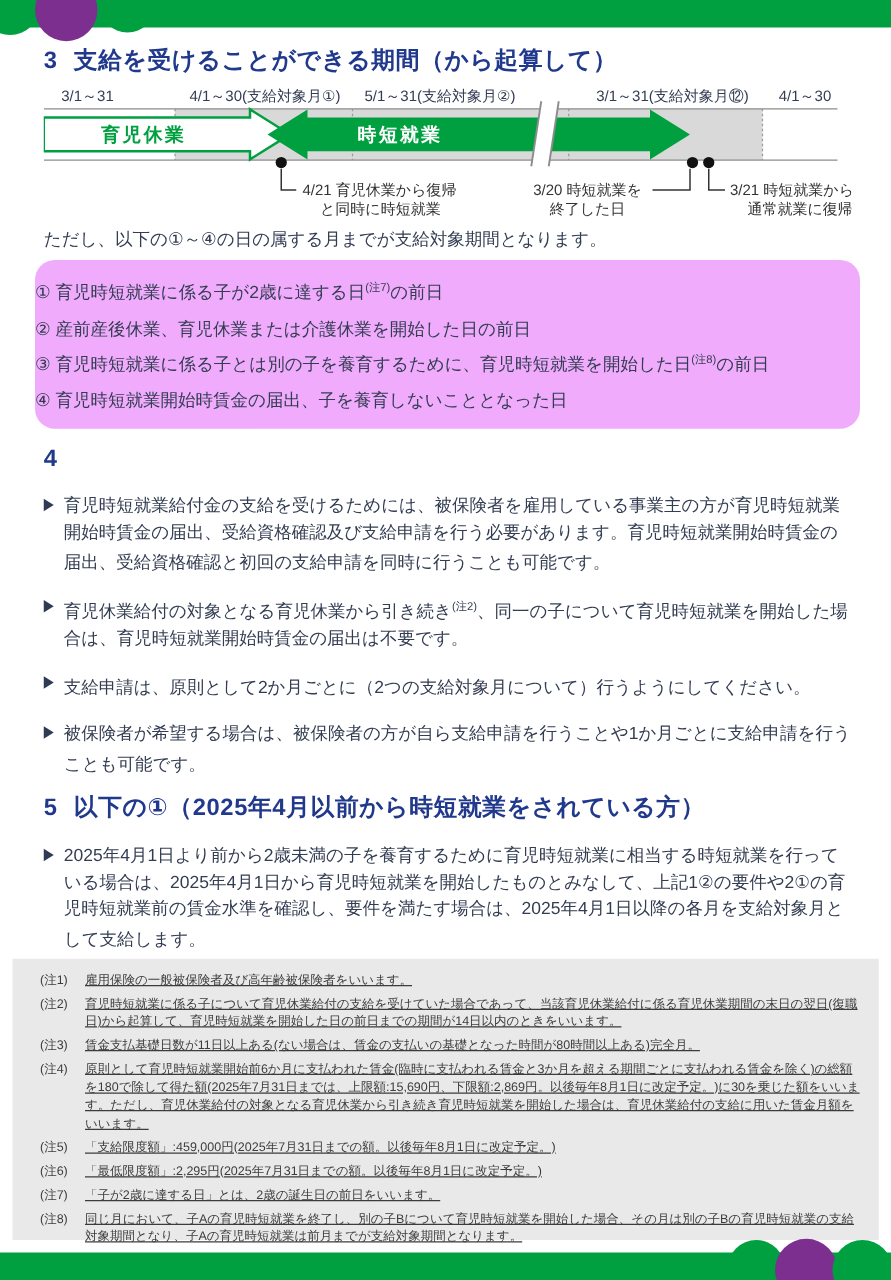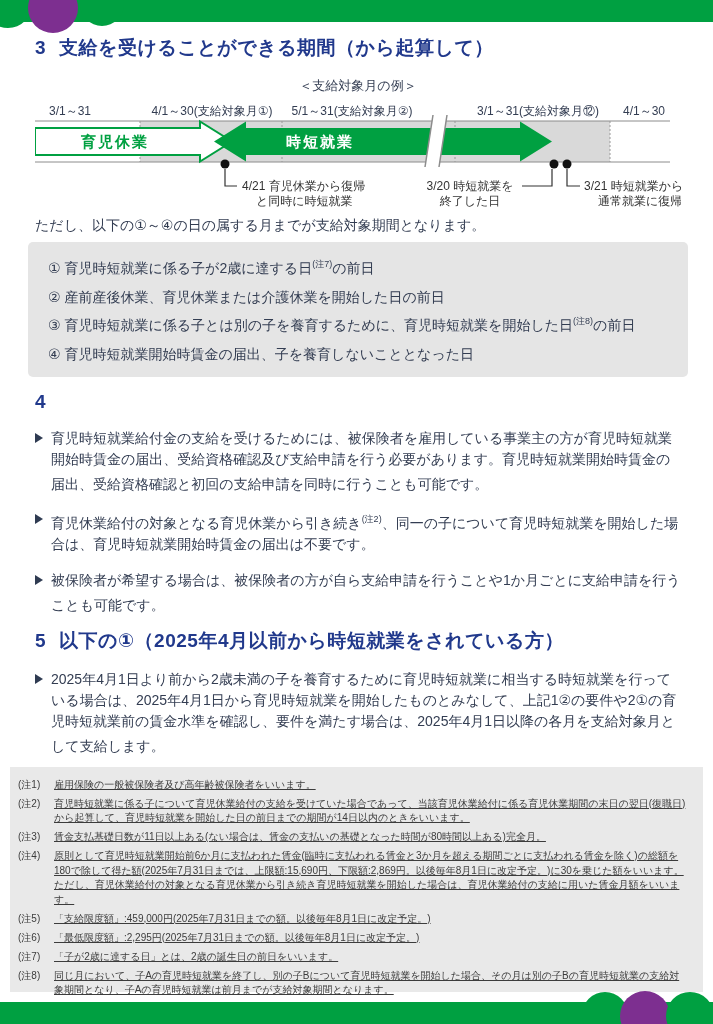--- a/index.html
+++ b/index.html
@@ -18,31 +18,31 @@
   .s4-heading{margin-top:14px;}
   .s5-heading{margin-top:12px;}
   .para{font-size:14px;line-height:22px;margin-top:8px;}
   .caption{text-align:center;font-size:13px;margin-top:16px;color:#333d52;}
   .diagram{display:block;margin-top:2px;}
   .tl-label{font-size:12px;fill:#333d52;}
   .ann{font-size:12px;fill:#333333;}
   .arrow-label-g{font-size:15px;font-weight:bold;fill:#00a041;letter-spacing:2px;}
   .arrow-label-w{font-size:15px;font-weight:bold;fill:#ffffff;letter-spacing:2px;}
   .lead-line{font-size:14px;line-height:20px;margin-top:4px;}
-  .greenbox{background:#e5e5e5;border-radius:5px;padding:10px 20px;margin:7px -7px 0 -7px;}
+  .greenbox{background:#f0abfc;border-radius:16px;padding:10px 0;margin:7px -7px 0 -7px;}
   .box-item{font-size:14px;line-height:25px;}
   .bullets{margin-top:8px;}
   .bullet{display:flex;font-size:14px;line-height:21px;margin-top:15px;}
   .bullet .marker{flex:none;width:0;height:0;border-left:8px solid #2f3b52;
                   border-top:5px solid transparent;border-bottom:5px solid transparent;
                   margin:5px 8px 0 0;}
   .bullet .btext{flex:1;}
   sup{font-size:9px;}
   .fnpanel{position:absolute;left:10px;right:10px;top:767px;height:225px;
-           background:#e9e9e9;padding:6px 14px 0 8px;box-sizing:border-box;}
+           background:#e9e9e9;padding:6px 14px 0 22px;box-sizing:border-box;}
   .fn-row{display:flex;font-size:10px;line-height:14.5px;margin-top:4.5px;color:#3c3c3c;}
   .fn-label{flex:none;width:36px;}
   .fn-text{flex:1;text-decoration:underline;}
 </style>
 </head>
 <body>
 
 <div class="page">
 
   <div class="topbar"></div>
@@ -50,21 +50,20 @@
   <div class="bump purple" style="left:28px;top:-17px;width:50px;height:50px;"></div>
   <div class="bump green" style="left:80px;top:-18px;width:44px;height:44px;"></div>
 
   <div class="content">
 
     <div class="sec-heading s3-heading">
       <span class="h-num">3</span>
       <span>支給を受けることができる期間（から起算して）</span>
     </div>
 
-    <div class="caption">＜支給対象月の例＞</div>
 
     <svg class="diagram" width="646" height="114" viewBox="0 0 646 114">
 
       <text class="tl-label" x="35" y="18" text-anchor="middle">3/1～31</text>
       <text class="tl-label" x="177" y="18" text-anchor="middle">4/1～30(支給対象月①)</text>
       <text class="tl-label" x="317" y="18" text-anchor="middle">5/1～31(支給対象月②)</text>
       <text class="tl-label" x="503" y="18" text-anchor="middle">3/1～31(支給対象月⑫)</text>
       <text class="tl-label" x="609" y="18" text-anchor="middle">4/1～30</text>
 
       <rect x="105" y="24" width="470" height="41" fill="#d9d9d9"></rect>
@@ -118,20 +117,24 @@
       <div class="bullet">
           <span class="marker"></span>
           <span class="btext"><span>育児時短就業給付金の支給を受けるためには、被保険者を雇用している事業主の方が育児時短就業開始時賃金の届出、受給資格確認及び支給申請を行う必要があります。育児時短就業開始時賃金の届出、受給資格確認と初回の支給申請を同時に行うことも可能です。</span><sup></sup><span></span></span>
         </div>
       <div class="bullet">
           <span class="marker"></span>
           <span class="btext"><span>育児休業給付の対象となる育児休業から引き続き</span><sup>(注2)</sup><span>、同一の子について育児時短就業を開始した場合は、育児時短就業開始時賃金の届出は不要です。</span></span>
         </div>
       <div class="bullet">
           <span class="marker"></span>
+          <span class="btext"><span>支給申請は、原則として2か月ごとに（2つの支給対象月について）行うようにしてください。</span><sup></sup><span></span></span>
+        </div>
+      <div class="bullet">
+          <span class="marker"></span>
           <span class="btext"><span>被保険者が希望する場合は、被保険者の方が自ら支給申請を行うことや1か月ごとに支給申請を行うことも可能です。</span><sup></sup><span></span></span>
         </div>
     </div>
 
     <div class="sec-heading s5-heading">
       <span class="h-num">5</span>
       <span>以下の①（2025年4月以前から時短就業をされている方）</span>
     </div>
     <div class="bullets">
       <div class="bullet">

